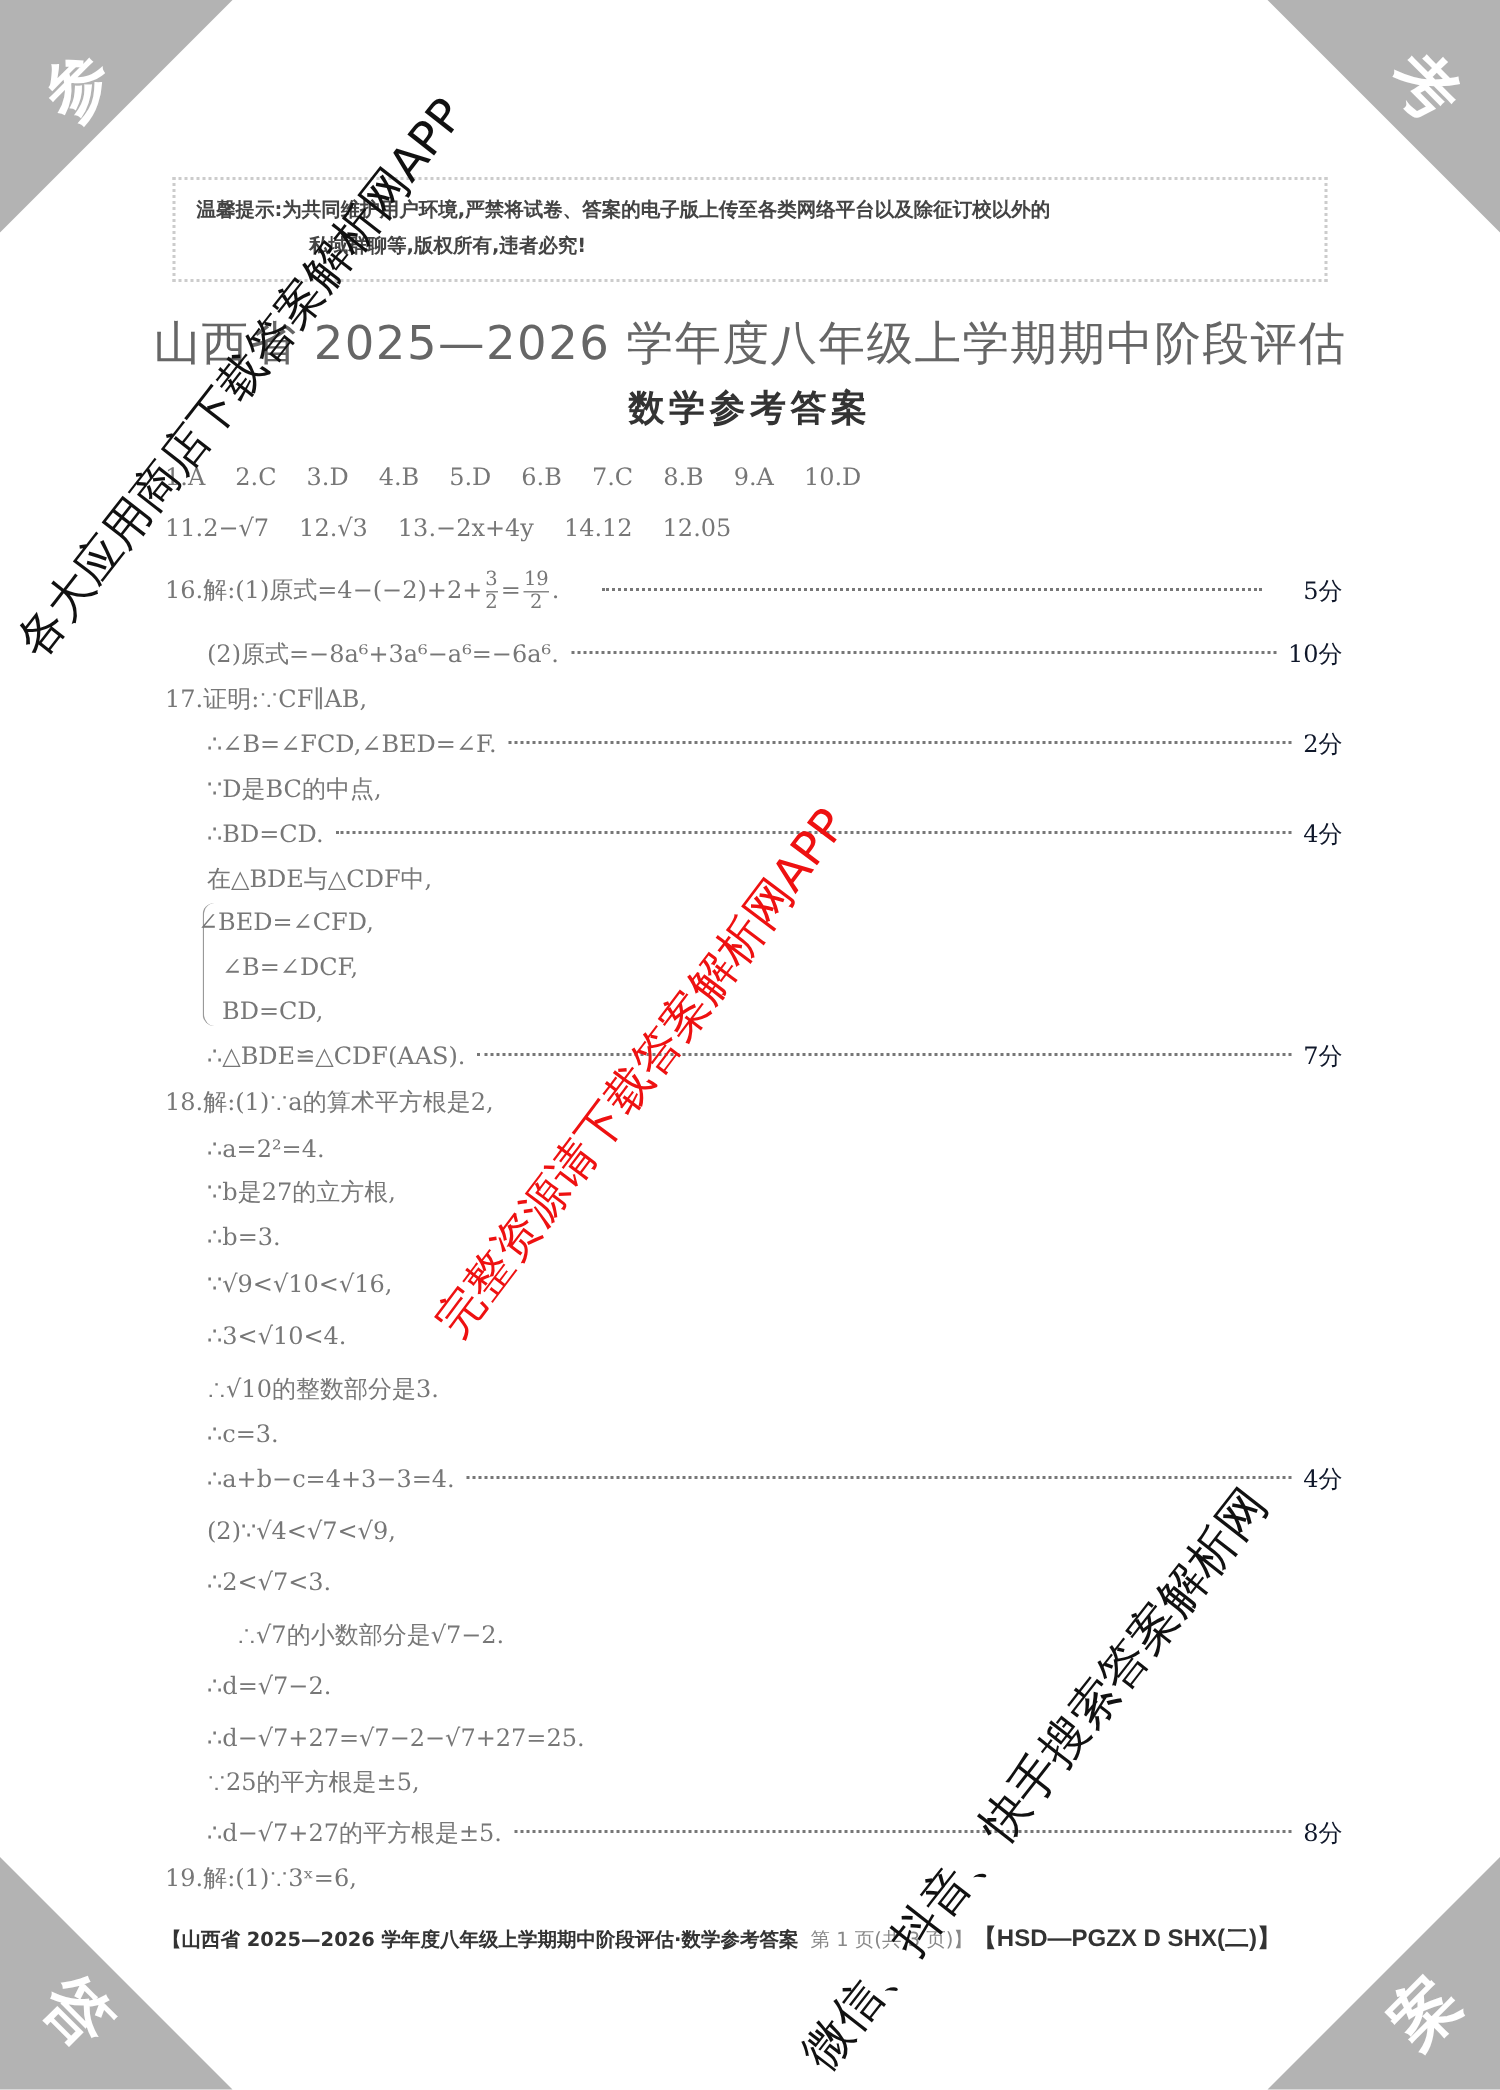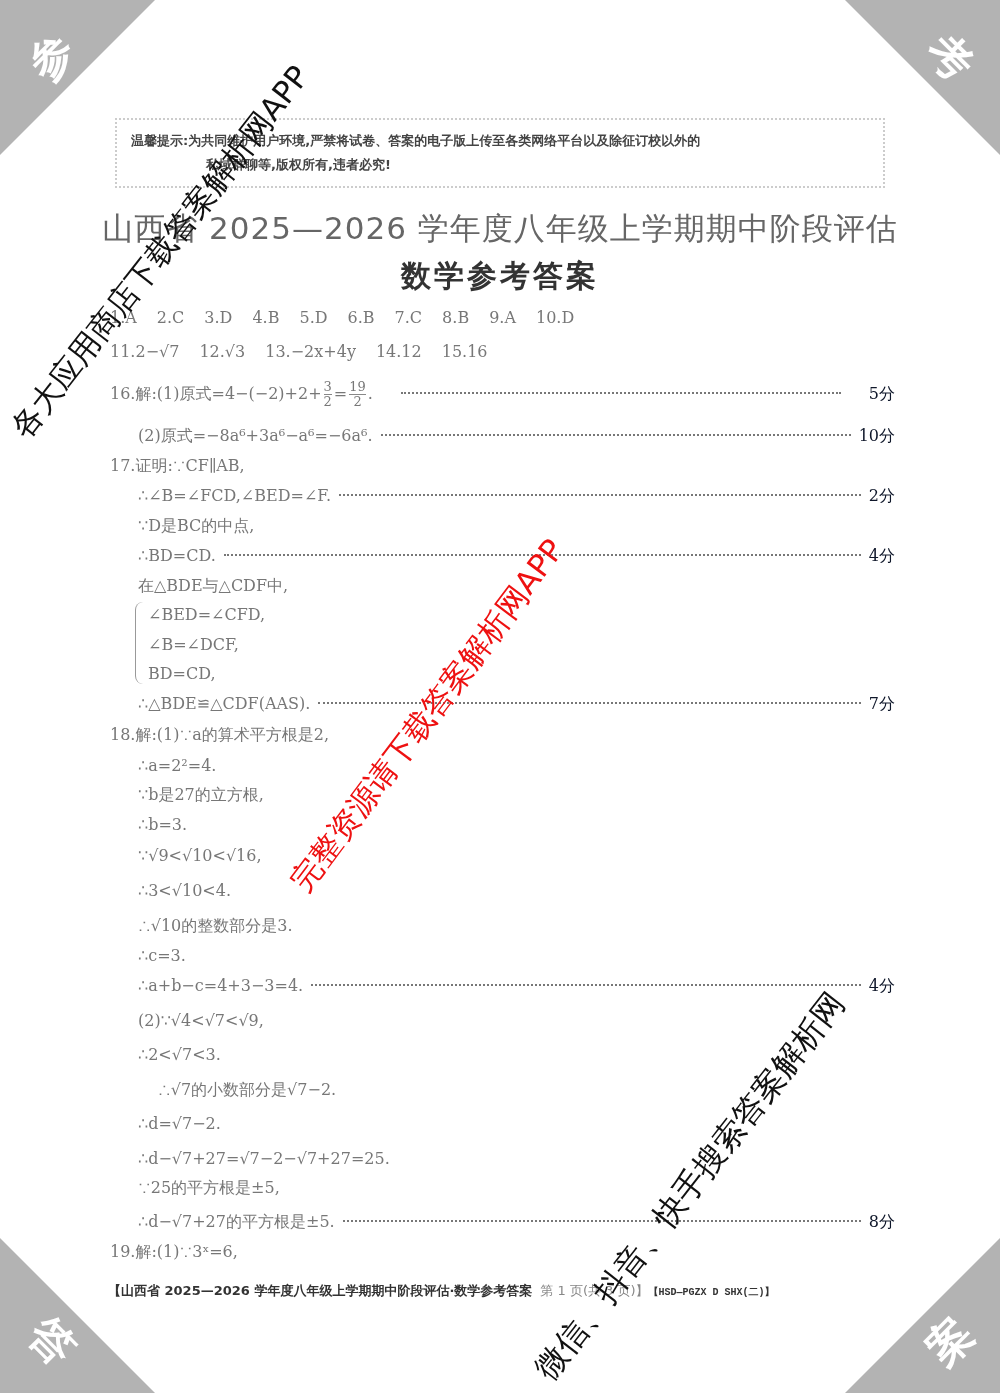--- a/index.html
+++ b/index.html
@@ -30,21 +30,21 @@
       padding: 9px 14px 0 14px; line-height: 24px;
     }
     .notice .l2 { padding-left: 75px; }
 
     .title {
       position: absolute; left: 0; width: 1000px; top: 208px; text-align: center;
       font-family: "DejaVu Sans", sans-serif; font-size: 31px; color: #666; letter-spacing: 1px;
     }
     .subtitle {
       position: absolute; left: 0; width: 1000px; top: 256px; text-align: center;
-      font-family: "DejaVu Serif", serif; font-size: 30px; font-weight: bold; color: #333; letter-spacing: 3px;
+      font-family: "DejaVu Serif", serif; font-size: 24px; font-weight: bold; color: #333; letter-spacing: 3px;
     }
 
     .line {
       position: absolute; left: 110px; width: 785px; font-size: 16px; color: #777;
       white-space: nowrap; display: flex; align-items: baseline;
     }
     .line.ind { left: 138px; width: 757px; }
     .line .txt { flex: 0 0 auto; }
     .line .dots {
       flex: 1 1 auto; margin: 0 8px; border-bottom: 2px dotted #777; height: 0; position: relative; top: -5px;
@@ -56,21 +56,21 @@
     .frac .d { display: block; }
     .brace {
       position: absolute; left: 135px; top: 602px; width: 8px; height: 82px;
       border-left: 1.5px solid #999; border-radius: 8px 0 0 8px;
     }
 
     .footer {
       position: absolute; left: 108px; top: 1282px; width: 790px; font-size: 13px;
       font-family: "DejaVu Sans", sans-serif; font-weight: bold; color: #333; white-space: nowrap;
     }
-    .footer .code { font-family: Liberation Mono, monospace; font-size: 10px; }
+    .footer .code { font-family: Liberation Sans, sans-serif; font-size: 16px; }
     .footer .pg { color: #888; font-weight: normal; margin-left: 8px; }
 
     .wm {
       position: absolute; font-family: "DejaVu Sans", sans-serif; white-space: nowrap;
       transform-origin: left bottom; font-size: 31px;
     }
     .wm1 { left: 35px; top: 405px; color: #111; transform: rotate(-52deg); }
     .wm2 { left: 315px; top: 858px; color: #ee1111; transform: rotate(-53deg); }
     .wm3 { left: 560px; top: 1345px; color: #111; transform: rotate(-52deg); font-size: 32px; }
   </style>
@@ -104,21 +104,21 @@
   <span>7.C</span>
   <span>8.B</span>
   <span>9.A</span>
   <span>10.D</span>
 </div>
 <div class="line mc" style="top:342px;align-items:center;">
   <span>11.2−√7</span>
   <span>12.√3</span>
   <span>13.−2x+4y</span>
   <span>14.12</span>
-  <span>15.16</span>
+  <span>12.05</span>
 </div>
 
 <div class="line" style="top:380px;gap:20px;">
   <span class="txt">
     <span>16.解:(1)原式=4−(−2)+2+</span><span class="frac"><span class="n">3</span><span class="d">2</span></span><span>=</span><span class="frac"><span class="n">19</span><span class="d">2</span></span><span>.</span>
   </span>
   <span class="dots"></span>
   <span class="pts">5分</span>
 </div>
 <div class="line ind" style="top:426px;">
@@ -140,21 +140,21 @@
   </div>
 <div class="line ind" style="top:546px;justify-content:center;">
   <span class="txt">∴BD=CD.</span>
   <span class="dots"></span>
   <span class="pts">4分</span>
 </div>
 <div class="line ind" style="top:576px;">
     <span class="txt">在△BDE与△CDF中,</span>
   </div>
 <div class="brace"></div>
-<div class="line" style="top:605px; left:148px;align-items:flex-end;">
+<div class="line" style="top:605px; left:132px;align-items:flex-end;">
     <span class="txt">∠BED=∠CFD,</span>
   </div>
 <div class="line" style="top:635px; left:148px;">
     <span class="txt">∠B=∠DCF,</span>
   </div>
 <div class="line" style="top:664px; left:148px;">
     <span class="txt">BD=CD,</span>
   </div>
 <div class="line ind" style="top:694px;">
   <span class="txt">∴△BDE≌△CDF(AAS).</span>

